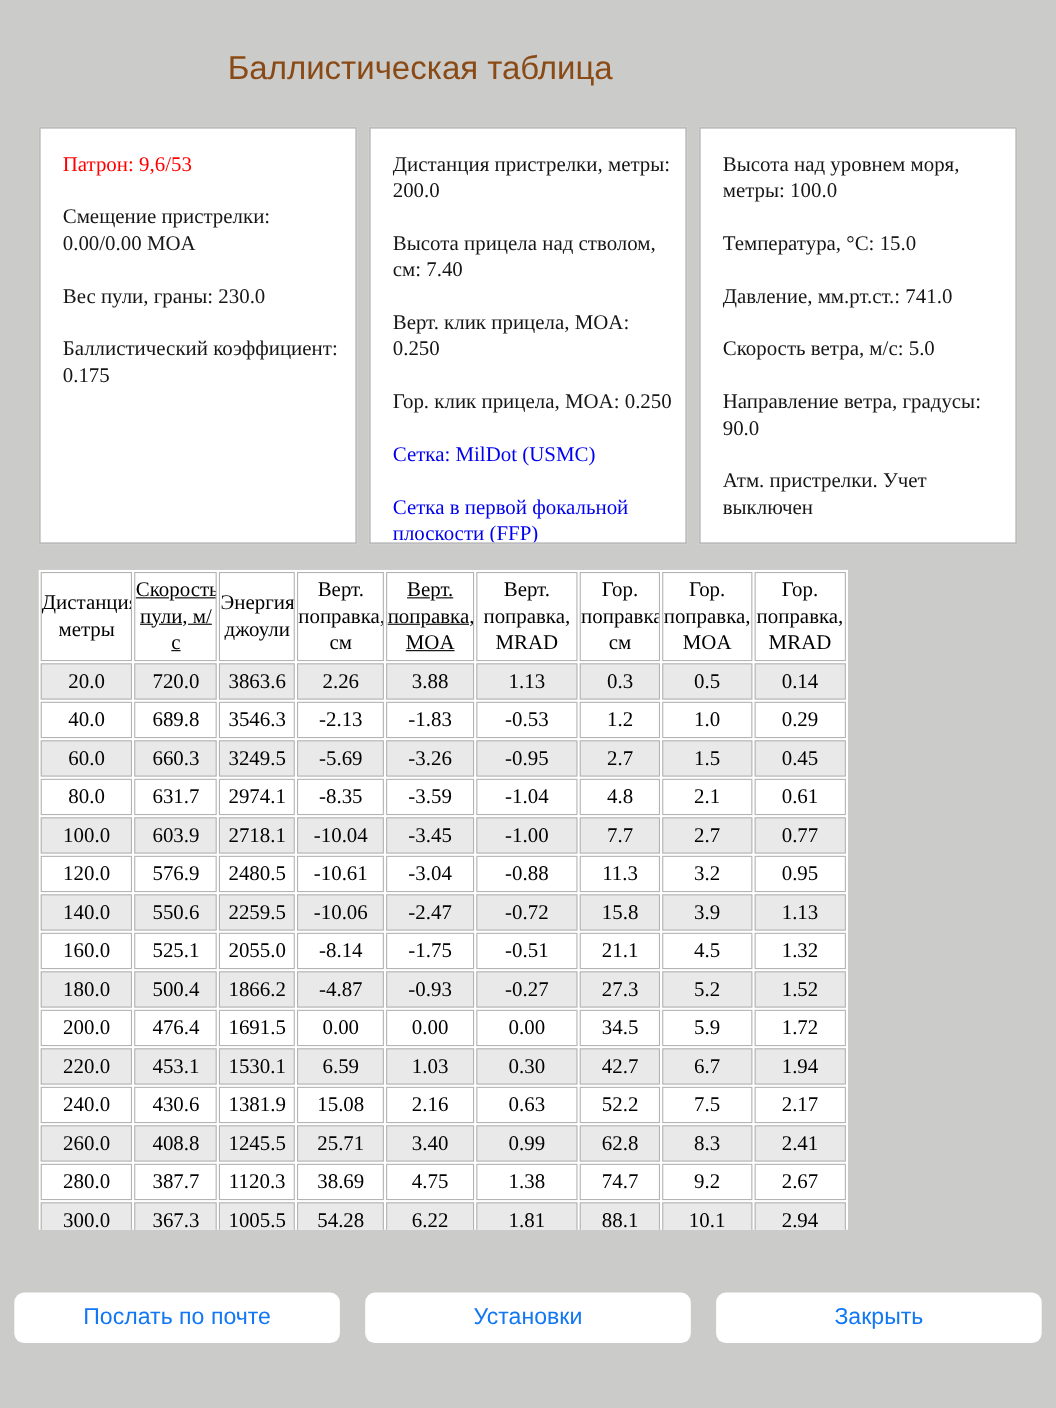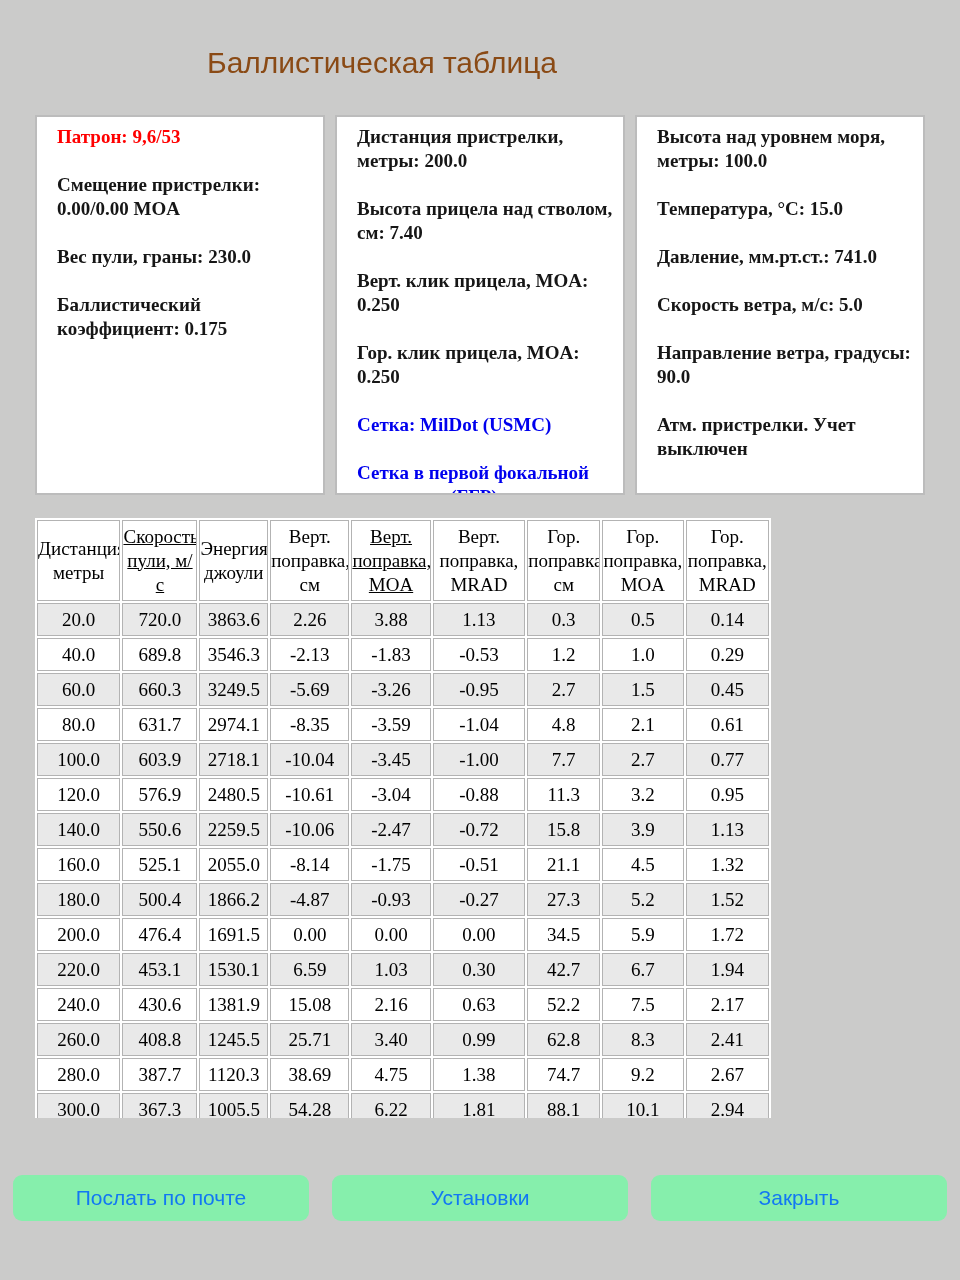--- a/index.html
+++ b/index.html
@@ -25,23 +25,22 @@
     flex:1 1 0;
     background:#ffffff;
     border:2px solid #bcbcbc;
     box-sizing:border-box;
     padding:8px 8px 0 20px;
     font-size:19px;line-height:24px;
     color:#161616;
     overflow:hidden;
   }
   .panel-item{
-    margin:0 0 24px 0;
+    margin:13px 0 24px 0;
     white-space:pre-wrap;
-    font-weight:bold;
   }
   .c-red{color:#ff0000;}
   .c-blue{color:#0000ee;}
   .table-wrap{
     position:absolute;top:518px;left:35px;width:736px;height:600px;
     background:#4c1d95;
     overflow:hidden;
   }
   table.ballistic{
     width:100%;
@@ -78,21 +77,21 @@
   table.ballistic th:nth-child(6){width:12.9%;}
   table.ballistic th:nth-child(7){width:10.1%;}
   table.ballistic th:nth-child(8){width:11.3%;}
   table.ballistic th:nth-child(9){width:11.6%;}
   .buttons{
     position:absolute;top:1175px;left:13px;width:934px;height:46px;
     display:flex;gap:23px;
   }
   .btn{
     flex:1 1 0;
-    background:#86efac;
+    background:#ffffff;
     border:none;
     border-radius:9px;
     font-family:"Liberation Sans",sans-serif;
     font-size:21px;
     color:#1277f3;
     cursor:pointer;
   }
 </style>
 </head>
 <body>

